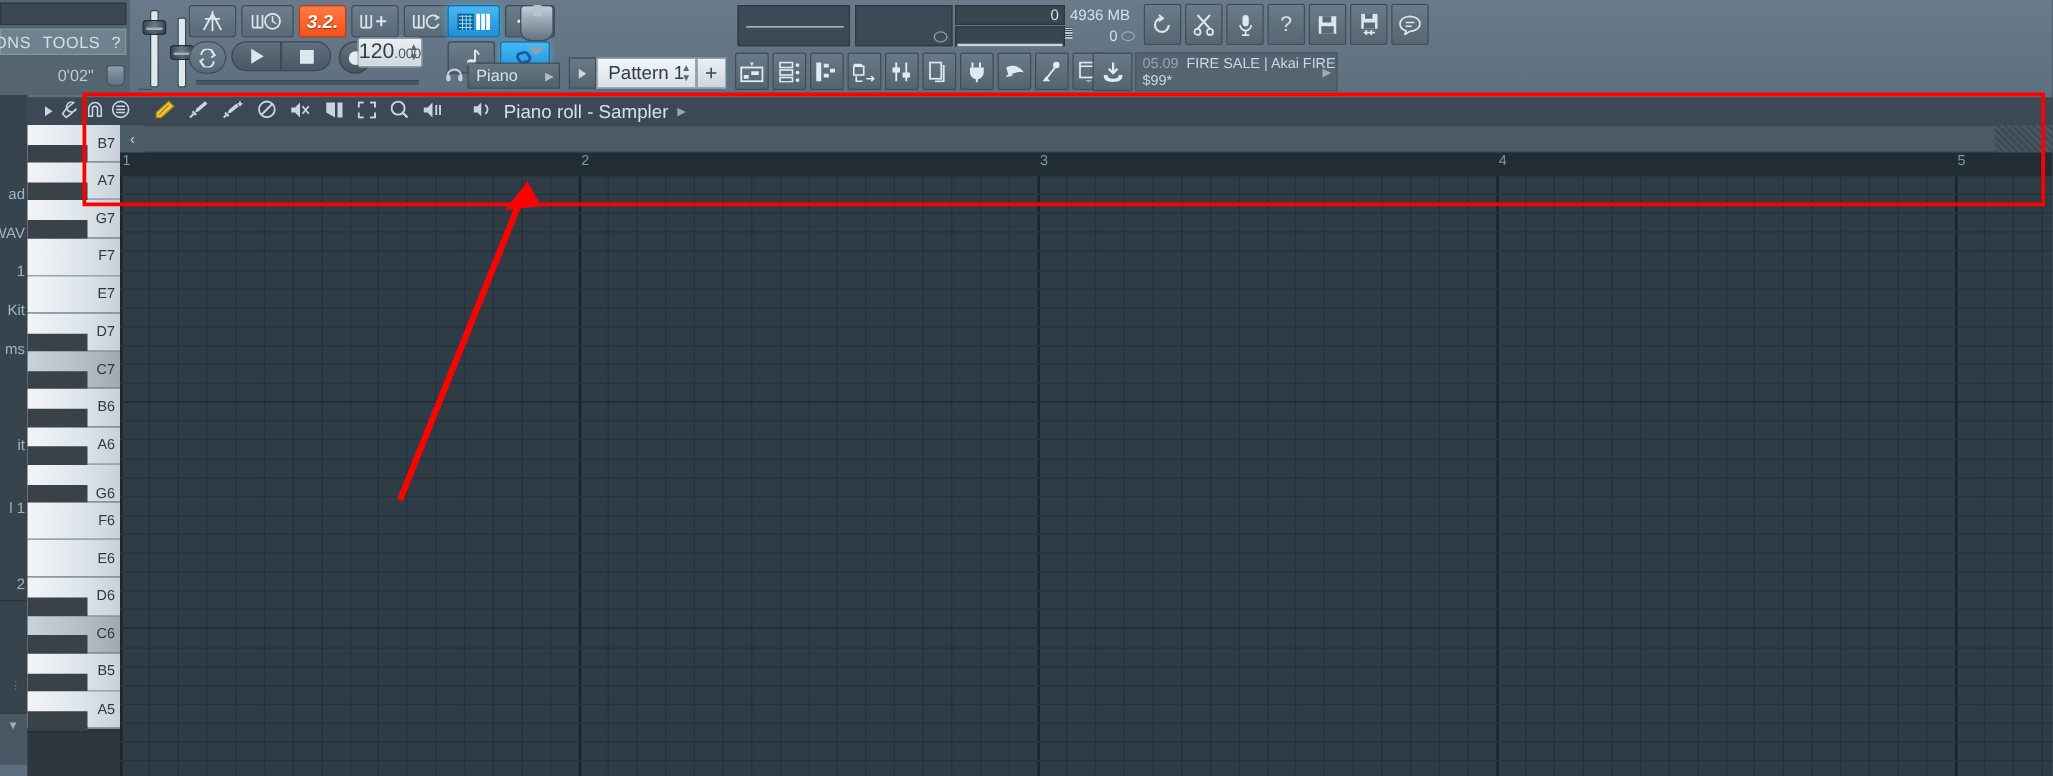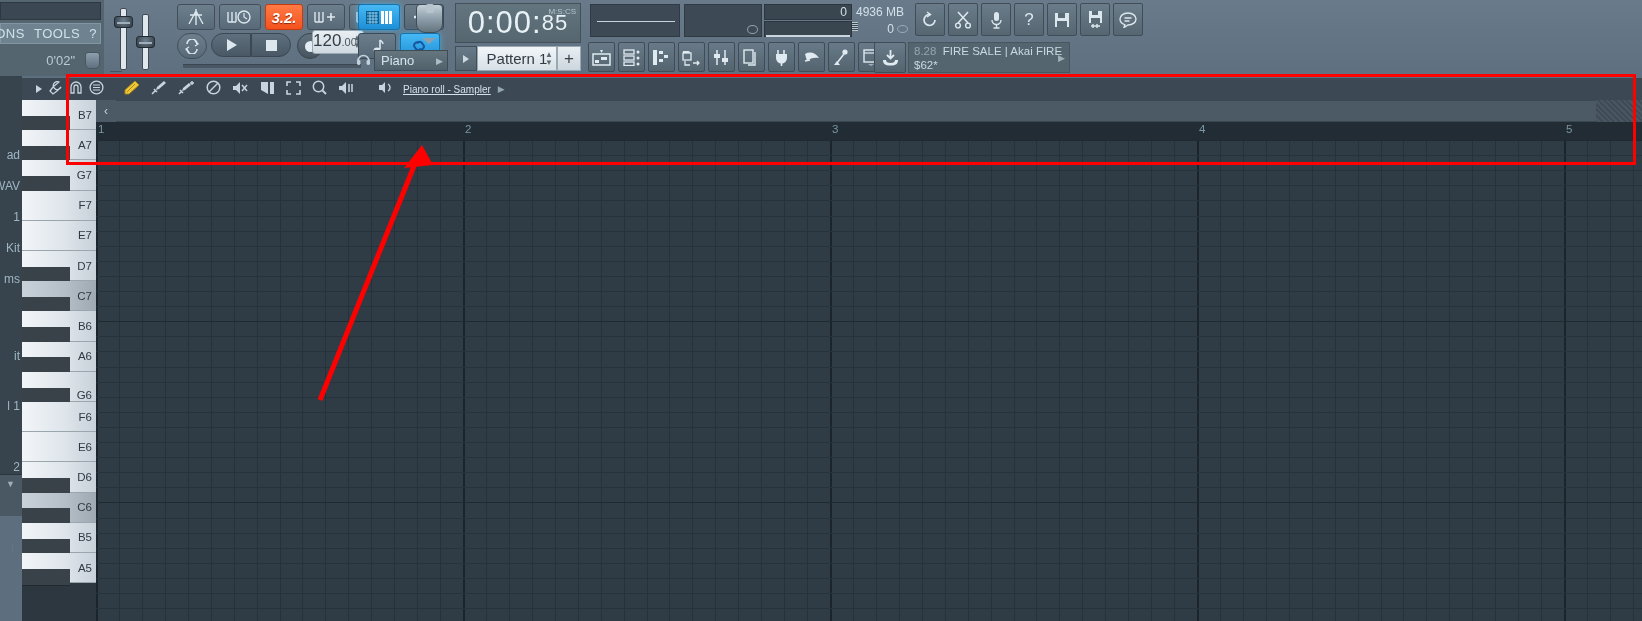--- a/index.html
+++ b/index.html
@@ -43,21 +43,21 @@
   .sl-track { position:absolute; width:7px; background:#dfe7ec; border:1px solid #3f4a54; border-radius:2px; }
   .sl-knob {
     position:absolute; width:19px; height:12px;
     background:radial-gradient(circle at 50% 35%,#6d7f8d,#313c45);
     border-radius:3px; border:1px solid #222b32;
   }
   .sl-knob::after{ content:""; position:absolute; left:2px; top:5px; width:13px; height:2px; background:#9fb0bc;}
   .sl-line{ position:absolute; height:1px; background:#46525d; }
 
   
-  .transport { position:absolute; left:173px; top:0; width:190px; height:60px; }
+  .transport { position:absolute; left:147px; top:0; width:190px; height:60px; }
   .tbtn {
     position:absolute; background:linear-gradient(180deg,#6d7f8d,#586977);
     border:1px solid #424f5a; border-radius:3px;
     display:flex; align-items:center; justify-content:center;
     color:#dde7ee; font-size:13px; cursor:pointer;
   }
   .tbtn.on { background:linear-gradient(180deg,#ff7a45,#f4521d); border-color:#c33c10; }
   .tbtn.on .lbl{ color:#fff; font-weight:bold; font-style:italic; font-size:15px; text-shadow:0 1px 1px #8c2a06;}
   .pill {
     position:absolute; background:linear-gradient(180deg,#5e6f7d,#4a5865);
@@ -171,21 +171,21 @@
   .promo .l1 .d{color:#93a6b1;}
   .promo .l2{position:absolute;left:5px;top:16px;font-size:11.5px;color:#c9d8e1;}
   .promo .car{position:absolute;right:4px;top:10px;color:#9fb0bb;font-size:9px;}
 
   
   .prwin{position:absolute;left:22px;top:78px;width:1620px;height:543px;background:#3c4853;}
   .prhead{position:absolute;left:0;top:0;width:1620px;height:22px;background:#3c4853;
           display:flex;align-items:center;}
   .prhead .ic{color:#c6d5de;font-size:13px;cursor:pointer;padding:0 3px;}
   .prhead .ic.pencil{color:#f0c838;}
-  .prtitle{color:#d3e1ea;font-size:10px;margin-left:6px;white-space:nowrap;text-decoration:underline;}
+  .prtitle{color:#d3e1ea;font-size:15px;margin-left:6px;white-space:nowrap;}
 
   
   .keycol{position:absolute;left:0;top:22px;width:74px;height:521px;background:#2d3740;}
   .whitekey{position:absolute;left:0;width:74px;
             background:linear-gradient(90deg,#f2f5f8 0%,#dde4ea 60%,#c8d1d9 100%);
             border-bottom:1px solid #9aa5ae;color:#2e3841;font-size:11.5px;
             display:flex;align-items:center;justify-content:flex-end;padding-right:4px;cursor:pointer;}
   .whitekey.c{background:linear-gradient(90deg,#c9d2d9 0%,#b4bec7 60%,#9fa9b2 100%);}
   .blackkey{position:absolute;left:0;width:48px;background:#3a4249;border-bottom:1px solid #22282e;cursor:pointer;}
   .green-top{position:absolute;left:40px;top:0;width:34px;height:22px;
@@ -200,21 +200,21 @@
               background:repeating-linear-gradient(45deg,#3f4c57,#3f4c57 2px,#4a5762 2px,#4a5762 4px);}
   .ruler{position:absolute;left:74px;top:44px;width:1546px;height:18px;background:#222c34;}
   .ruler .rn{position:absolute;top:1px;color:#7c96a4;font-size:11.5px;}
   .grid{position:absolute;left:74px;top:62px;width:1546px;height:481px;background:#2f3c46;overflow:hidden;}
   .vline{position:absolute;top:0;width:1px;height:481px;background:#26313a;}
   .vline.bar{background:#1b242b;width:2px;}
   .hline{position:absolute;left:0;width:1546px;height:1px;background:#27333c;}
   .hline.oct{background:#1f2930;}
 
   
-  .sliver{position:absolute;left:0;top:76px;width:22px;height:440px;background:#37434d;}
+  .sliver{position:absolute;left:0;top:76px;width:22px;height:536px;background:#37434d;}
   .sv-txt{position:absolute;right:2px;color:#9fb6c4;font-size:12px;white-space:nowrap;}
   .sv-car{position:absolute;right:2px;color:#8fa3b0;font-size:9px;}
   .sv-dots{position:absolute;left:8px;top:470px;color:#6d7f8c;font-size:9px;line-height:4px;letter-spacing:0;}
   .sv-sep{position:absolute;left:0;width:22px;height:1px;background:#2b353e;}
   .sv-bottom{position:absolute;left:0;bottom:0;width:22px;height:42px;background:#4a5863;border-top:1px solid #2b353e;}
 
   
   .redbox{position:absolute;left:66px;top:74px;width:1570px;height:91px;
           border:3px solid #fe0000;pointer-events:none;}
   .redarrow{position:absolute;left:300px;top:140px;width:140px;height:265px;pointer-events:none;}
@@ -334,26 +334,20 @@
           <rect x="10.6" y="8" width="3.4" height="5" rx="1.4" fill="#c3d3dd"></rect>
         </svg>
     </div>
     <div class="line-sel">
       <span>Piano</span>
       <span class="car">▶</span>
     </div>
   </div>
 
   <div class="timepanel">
-    <div class="clock">
-      <span>0:00</span>
-        <span>:</span>
-        <span class="cs">85</span>
-      <span class="clock-unit">M:S:CS</span>
-    </div>
     <div class="patbar">
       <div class="pat-left">
         <svg width="8" height="10" viewBox="0 0 8 10">
             <path d="M1 1 L7 5 L1 9 Z" fill="#ccd9e2"></path>
           </svg>
       </div>
       <div class="pat-name">
         <span>Pattern 1</span>
         <span class="sp">▲<br>▼</span>
       </div>
@@ -510,24 +504,24 @@
   </div>
 
   <div class="dlbtn">
     <svg width="19" height="18" viewBox="0 0 19 18">
         <path d="M9.5 1 v8 M6 6 l3.5 3.5 L13 6" stroke="#e0eaf1" stroke-width="1.8" fill="none"></path>
         <path d="M2 11 C2 15 4 16.5 9.5 16.5 C15 16.5 17 15 17 11 L14 11 C14 13 12.5 14 9.5 14 C6.5 14 5 13 5 11 Z" fill="#e0eaf1"></path>
       </svg>
   </div>
   <div class="promo">
     <div class="l1">
-      <span class="d">8.28</span>
+      <span class="d">05.09</span>
       &nbsp;<span>FIRE SALE | Akai FIRE</span>
     </div>
-    <div class="l2">$62*</div>
+    <div class="l2">$99*</div>
     <span class="car">▶</span>
   </div>
 </div>
 
 <div class="sliver">
   <div class="sv-txt" style="top:72px;">ad</div>
   <div class="sv-txt" style="top:103px;">WAV</div>
   <div class="sv-txt" style="top:134px;">1</div>
   <div class="sv-txt" style="top:165px;">Kit</div>
   <div class="sv-txt" style="top:196px;">ms</div>

